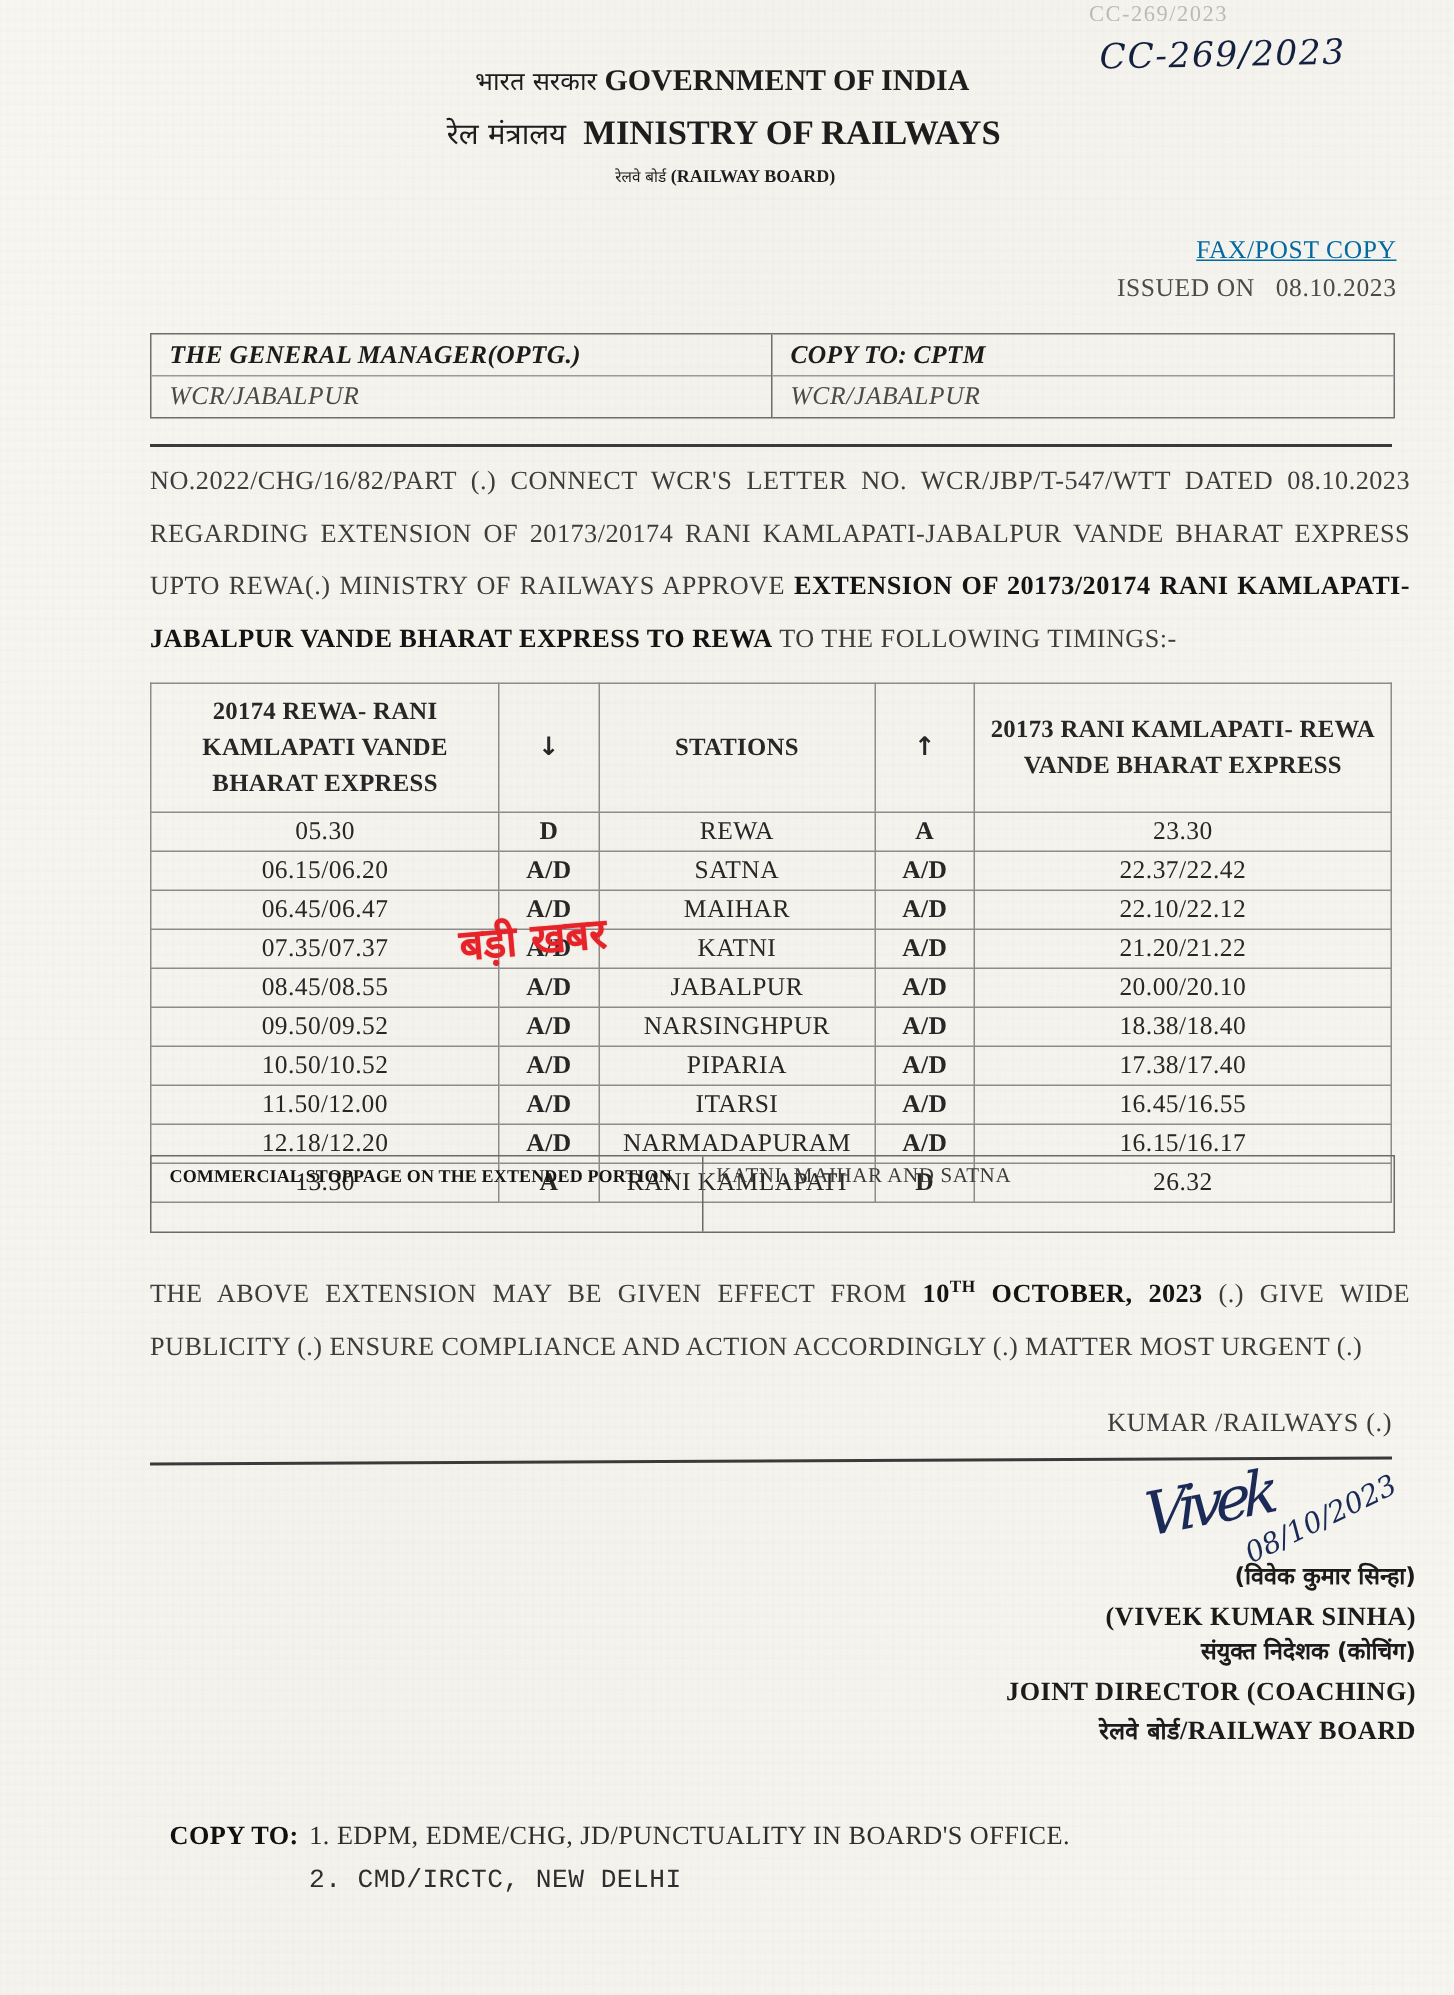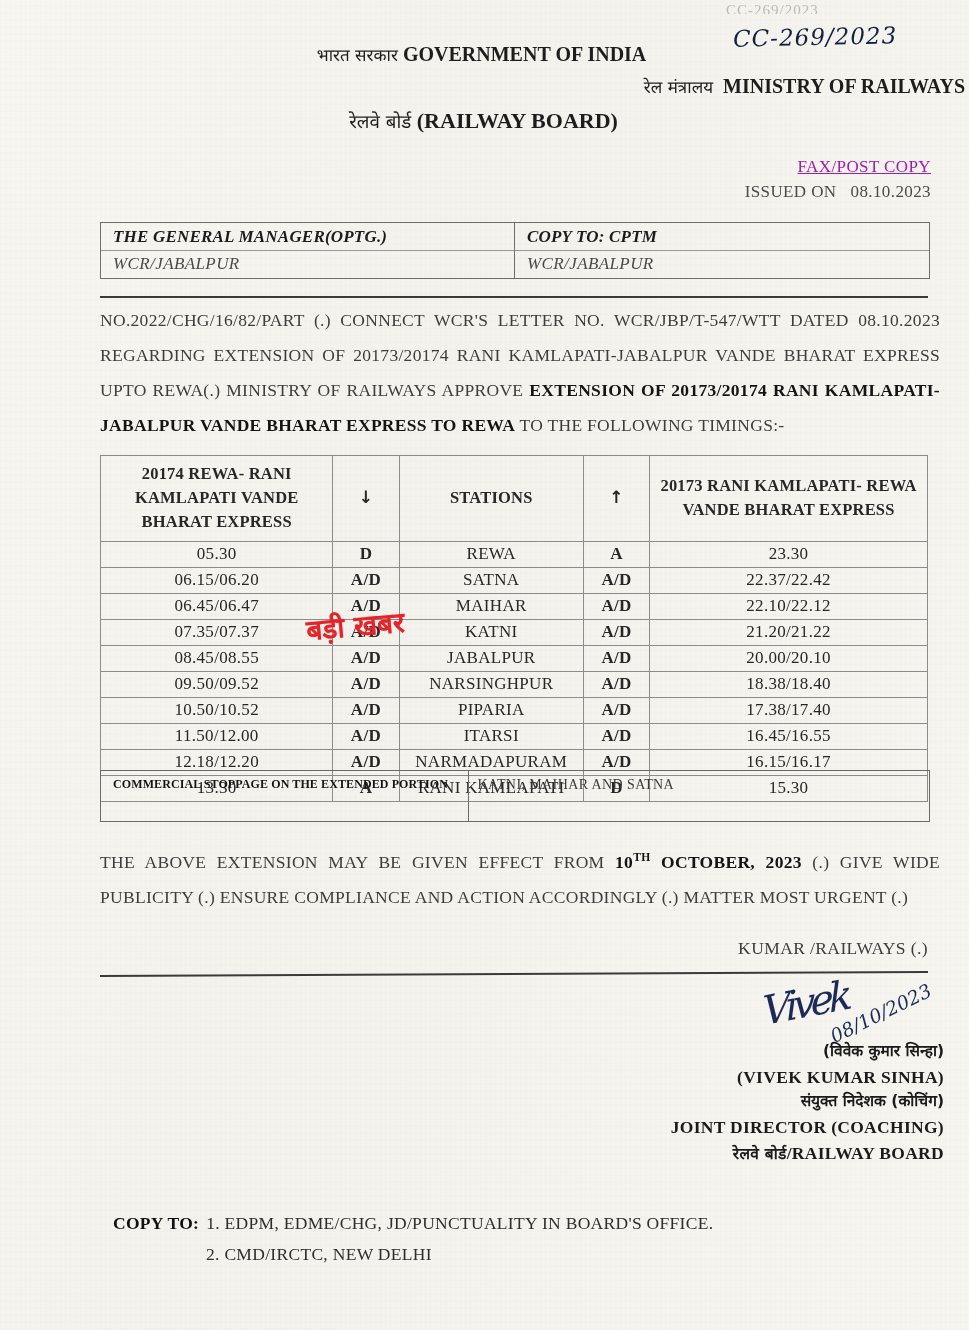--- a/index.html
+++ b/index.html
@@ -70,42 +70,42 @@
     text-align: center;
     z-index: 2;
   }
   .lh-line {
     font-weight: bold;
     color: #1d1d1d;
     line-height: 1.62;
     white-space: pre;
   }
   .lh-1 { font-size: 20px; padding-right: 6px; }
-  .lh-2 { font-size: 20px; padding-right: 4px; text-align: right; }
-  .lh-3 { font-size: 22px; padding-right: 2px; }
+  .lh-2 { font-size: 23px; padding-right: 4px; }
+  .lh-3 { font-size: 12px; padding-right: 2px; }
   .devanagari {
     font-family: "DejaVu Sans", sans-serif;
     font-weight: normal;
     font-size: 0.85em;
   }
 
   
   .fax-block {
     position: absolute;
     right: 38px;
     top: 155px;
     text-align: right;
     z-index: 2;
     line-height: 1.45;
   }
   .fax-title {
     font-size: 17px;
     letter-spacing: .4px;
     text-decoration: underline;
-    color: #a21caf;
+    color: #0369a1;
   }
   .fax-issued {
     font-size: 17px;
     letter-spacing: .4px;
     color: #4b4b4b;
     white-space: pre;
   }
 
   
   .addressee {
@@ -344,21 +344,21 @@
     font-size: 17.5px;
     line-height: 1.75;
     letter-spacing: .3px;
     white-space: pre;
   }
   .footer-label {
     font-weight: bold;
     margin-right: 7px;
     color: #101010;
   }
-  .footer-indent { padding-left: 93px; }
+  .footer-indent { padding-left: 93px; font-family: Liberation Mono, monospace; }
 
   
   .watermark {
     position: absolute;
     left: 306px;
     top: 606px;
     font-family: "DejaVu Sans", sans-serif;
     font-size: 28px;
     font-weight: bold;
     color: #e62329;
@@ -486,21 +486,21 @@
             <td class="dir">A/D</td>
             <td class="station">NARMADAPURAM</td>
             <td class="dir">A/D</td>
             <td>16.15/16.17</td>
           </tr>
           <tr>
             <td>13.30</td>
             <td class="dir">A</td>
             <td class="station">RANI KAMLAPATI</td>
             <td class="dir">D</td>
-            <td>15.30</td>
+            <td>26.32</td>
           </tr>
         </tbody>
     </table>
   </div>
 
   <div class="stoppage">
     <div class="stoppage-label">COMMERCIAL STOPPAGE ON THE EXTENDED PORTION</div>
     <div class="stoppage-value">KATNI, MAIHAR AND SATNA</div>
   </div>
 

